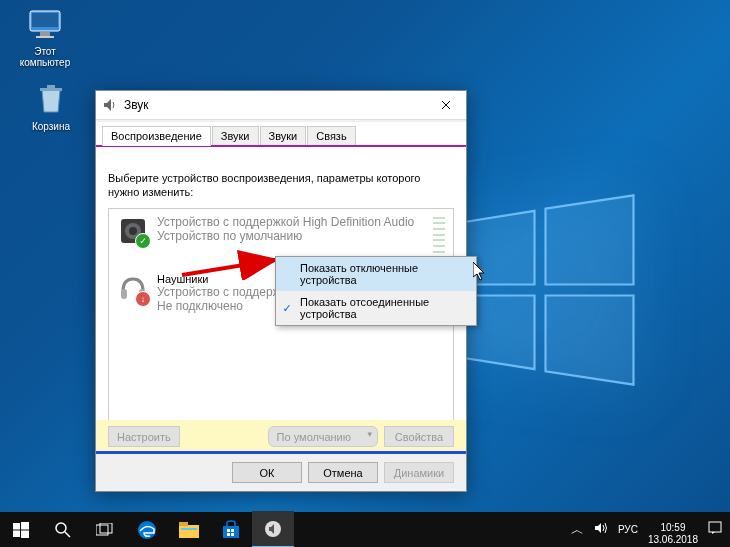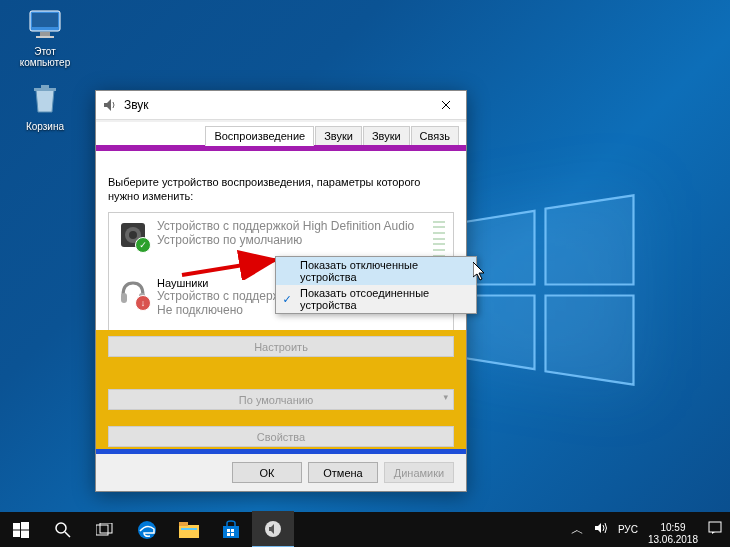--- a/index.html
+++ b/index.html
@@ -2,54 +2,54 @@
 <html><head>
 <meta charset="utf-8">
 <style>
 html,body{margin:0;padding:0;width:730px;height:547px;overflow:hidden;font-family:"Segoe UI",Tahoma,sans-serif;font-size:11px;}
 .desktop{position:relative;width:730px;height:547px;background:linear-gradient(135deg,#0a4d8c 0%,#0b5394 30%,#0d6eb8 60%,#0a4d8c 100%);}
 .win-logo{position:absolute;left:430px;top:180px;width:220px;height:220px;pointer-events:none;}
 .win-logo svg{width:100%;height:100%;filter:drop-shadow(0 0 30px rgba(120,200,255,0.6));}
 .desk-icon{position:absolute;width:70px;text-align:center;color:#fff;font-size:10px;text-shadow:0 1px 2px rgba(0,0,0,0.8);}
 .desk-icon .ico{width:38px;height:38px;margin:0 auto 3px;}
 .desk-icon:nth-child(1){left:10px;top:5px;}
-.desk-icon:nth-child(2){left:10px;top:80px;}
+.desk-icon:nth-child(2){left:16px;top:80px;}
 .dialog{position:absolute;left:95px;top:90px;width:370px;height:400px;background:#f0f0f0;border:1px solid #888;box-shadow:0 4px 20px rgba(0,0,0,0.4);}
 .dlg-titlebar{height:28px;background:#fff;display:flex;align-items:center;padding:0 6px;border-bottom:1px solid #ddd;}
 .dlg-titlebar .ti{width:16px;height:16px;margin-right:6px;}
 .dlg-titlebar .tt{flex:1;font-size:12px;color:#000;}
 .dlg-close{width:40px;height:28px;margin:-6px -6px -6px 0;display:flex;align-items:center;justify-content:center;background:#fff;}
-.tabs{display:flex;background:#fff;padding:4px 6px 0;border-bottom:6px solid #a21caf;margin-top:2px;justify-content:flex-end;}
+.tabs{display:flex;background:#fff;padding:4px 6px 0;border-bottom:2px solid #a21caf;margin-top:2px;}
 .tab{padding:3px 8px;font-size:11px;border:1px solid #ccc;border-bottom:none;background:#f0f0f0;margin-right:1px;cursor:pointer;}
 .tab.active{background:#fff;border-bottom:1px solid #fff;margin-bottom:-1px;position:relative;z-index:1;}
 .dlg-body{padding:24px 12px;background:#fff;height:290px;position:relative;}
 .instruction{font-size:11px;color:#000;margin-bottom:8px;line-height:1.3;}
 .device-list{border:1px solid #ccc;height:230px;background:#fff;overflow:hidden;position:relative;}
 .device{display:flex;padding:6px 8px;align-items:flex-start;}
 .device .dicon{width:32px;height:32px;margin-right:8px;position:relative;}
 .device .dinfo{flex:1;}
 .device .dname{font-size:11px;color:#000;font-weight:400;}
 .device .ddesc{font-size:12px;color:#888;}
 .device .dstat{font-size:12px;color:#888;}
 .vu{width:12px;height:42px;display:flex;flex-direction:column;justify-content:space-between;padding:2px 0;}
 .vu .bar{height:2px;background:#c8e0c8;}
 .badge{position:absolute;right:-2px;bottom:-2px;width:14px;height:14px;border-radius:50%;display:flex;align-items:center;justify-content:center;font-size:9px;}
 .badge.ok{background:#2ca02c;color:#fff;border:1px solid #fff;}
 .badge.down{background:#d9534f;color:#fff;border:1px solid #fff;}
 .ctx-menu{position:absolute;left:275px;top:256px;width:200px;background:#f0f0f0;border:1px solid #999;box-shadow:2px 2px 6px rgba(0,0,0,0.3);z-index:10;}
-.ctx-item{display:flex;align-items:center;height:28px;padding:0 6px 0 24px;position:relative;font-size:11px;}
+.ctx-item{display:flex;align-items:center;height:34px;padding:0 6px 0 24px;position:relative;font-size:11px;}
 .ctx-item.hl{background:#cde6f7;}
 .ctx-item .chk{position:absolute;left:5px;width:12px;text-align:center;color:#0066cc;font-size:11px;}
 .cursor{position:absolute;left:473px;top:262px;z-index:20;pointer-events:none;}
 .arrow{position:absolute;left:180px;top:250px;z-index:5;pointer-events:none;}
-.dlg-foot{position:absolute;bottom:0;left:0;right:0;padding:8px 12px;background:#f0f0f0;display:flex;justify-content:flex-end;gap:6px;border-top:5px solid #1d4ed8;}
-.dlg-foot-upper{position:absolute;bottom:38px;left:0;right:0;padding:6px 12px;background:#eab308;display:flex;gap:16px;flex-direction:column;}
+.dlg-foot{position:absolute;bottom:0;left:0;right:0;padding:8px 12px;background:#f0f0f0;display:flex;justify-content:flex-end;gap:6px;border-top:3px solid #1d4ed8;}
+.dlg-foot-upper{position:absolute;bottom:38px;left:0;right:0;padding:6px 12px;background:#fef9c3;display:flex;gap:6px;}
 .btn{min-width:70px;height:21px;border:1px solid #adadad;background:#e1e1e1;font-size:11px;cursor:pointer;padding:0 8px;}
 .btn:disabled{color:#999;border-color:#ccc;}
-.btn.split{padding-right:18px;position:relative;}
+.btn.split{padding-right:26px;position:relative;border-radius:6px;}
 .btn.split::after{content:"▾";position:absolute;right:5px;top:2px;font-size:9px;}
 .spacer{flex:1;}
 .taskbar{position:absolute;left:0;right:0;bottom:0;height:35px;background:#101010;display:flex;align-items:center;}
 .tb-btn{width:42px;height:35px;display:flex;align-items:center;justify-content:center;color:#fff;}
 .tb-btn.active{background:#333;border-bottom:2px solid #76b9ed;}
 .tray{margin-left:auto;display:flex;align-items:center;color:#fff;font-size:10px;padding-right:8px;gap:10px;}
 .tray .clock{text-align:center;line-height:1.2;margin-top:8px;}
 .tray .ico{font-size:13px;}
 </style>
 </head>

